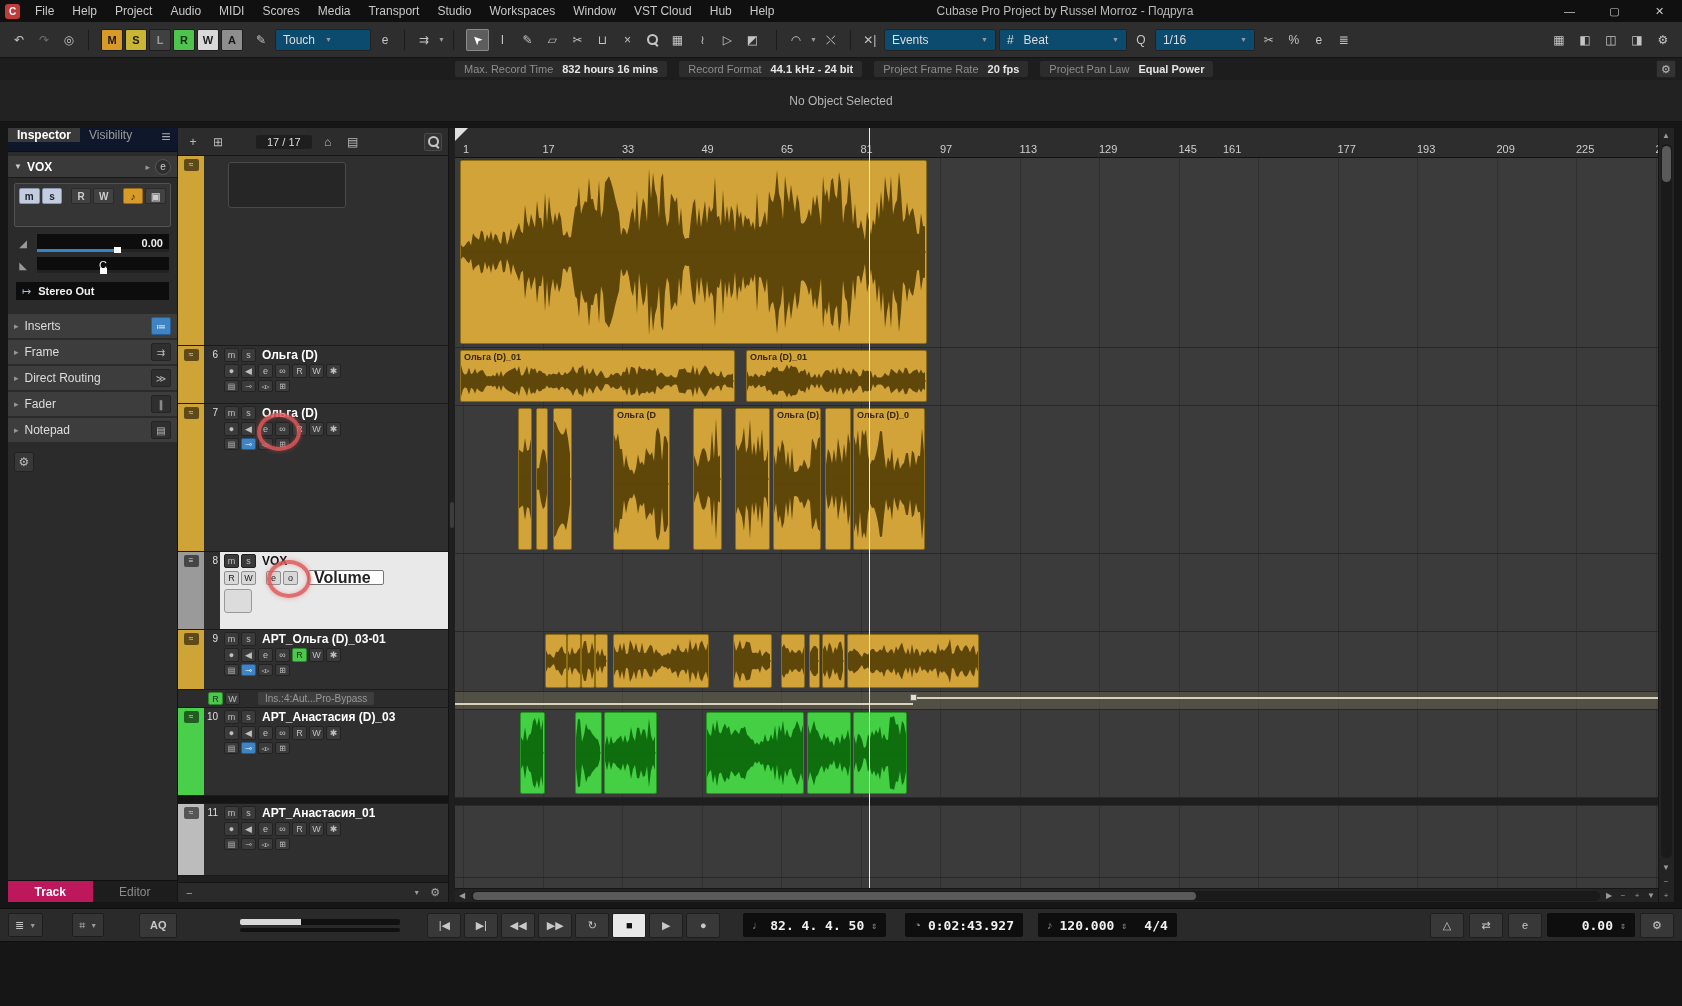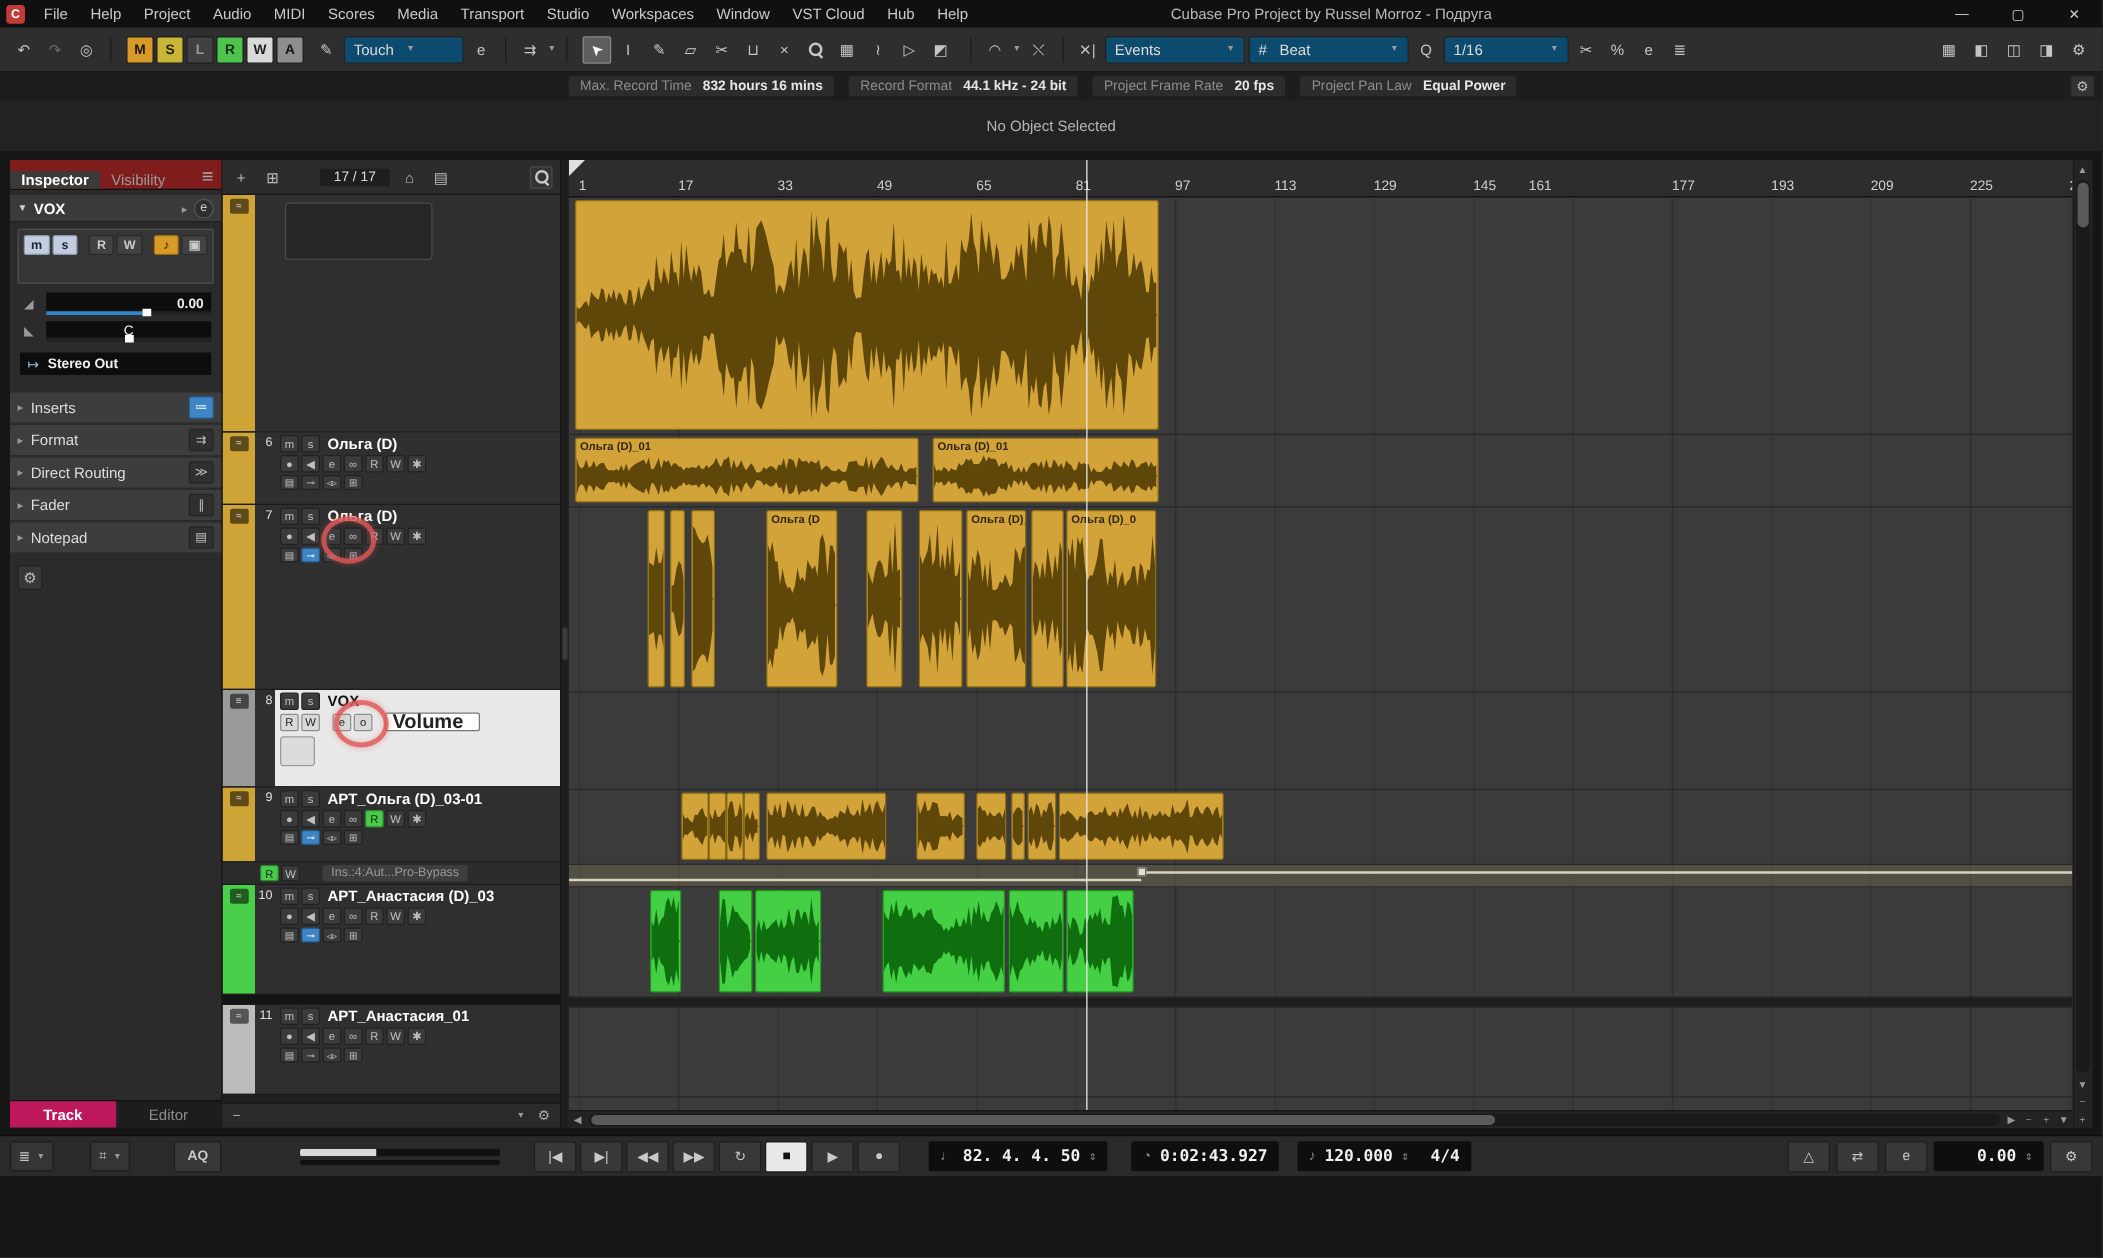--- a/index.html
+++ b/index.html
@@ -34,21 +34,21 @@
 .chip{display:flex;gap:9px;background:#2c2c2c;padding:2px 9px;border-radius:2px;font-size:11px;align-items:center}
 .chip-label{color:#8d8d8d}
 .chip-value{color:#e6e6e6;font-weight:bold}
 .gear-right{position:absolute;right:6px;width:20px;height:18px;display:flex;align-items:center;justify-content:center;background:#333;border:1px solid #222;border-radius:2px;color:#bbb;font-size:11px}
 
 .infoline{position:absolute;left:0;top:80px;right:0;height:42px;background:#222;border-bottom:1px solid #141414;display:flex;align-items:center;justify-content:center;font-size:12px;color:#b5b5b5;z-index:20}
 
 .main{position:absolute;left:8px;top:128px;width:1666px;height:774px;background:#1b1b1b;display:flex}
 
 .inspector{width:170px;background:#2b2b2b;border-right:1px solid #141414;display:flex;flex-direction:column;flex:none}
-.insp-tabs{height:24px;display:flex;align-items:flex-end;background:#7f1d1d;border-bottom:1px solid #0f0f0f}
+.insp-tabs{height:24px;display:flex;align-items:flex-start;background:#0f172a;border-bottom:1px solid #0f0f0f}
 .insp-tab{padding:0 9px;display:flex;align-items:center;font-size:12px;color:#9b9b9b}
 .insp-tab.active{background:#3a3a3a;color:#fff;font-weight:bold}
 .insp-menu{margin-left:auto;width:22px;display:flex;align-items:center;justify-content:center;color:#aaa}
 .insp-track{height:22px;display:flex;align-items:center;background:#3a3a3a;border-bottom:1px solid #1a1a1a;padding:0 6px;gap:5px;margin-top:4px}
 .caret{font-size:8px;color:#ccc}
 .insp-trackname{font-size:12px;font-weight:bold;color:#fff}
 .dim8{font-size:9px;color:#999}
 .ebtn{width:16px;height:16px;background:#2e2e2e;border:1px solid #555;border-radius:8px;color:#ccc;font-size:10px;display:flex;align-items:center;justify-content:center}
 .insp-box{margin:5px 6px 2px 6px;border:1px solid #525252;background:#353535;height:44px;padding:4px;border-radius:2px}
 .insp-msrow{display:flex;gap:2px}
@@ -360,21 +360,21 @@
     </div>
     <div id="insp-sections">
         <div class="isec">
           <span class="isec-arrow">▸</span>
           <span class="isec-label">Inserts</span>
           <span class="flex"></span>
           <span class="isec-icon hl">≔</span>
         </div>
         <div class="isec">
           <span class="isec-arrow">▸</span>
-          <span class="isec-label">Format</span>
+          <span class="isec-label">Frame</span>
           <span class="flex"></span>
           <span class="isec-icon">⇉</span>
         </div>
         <div class="isec">
           <span class="isec-arrow">▸</span>
           <span class="isec-label">Direct Routing</span>
           <span class="flex"></span>
           <span class="isec-icon">≫</span>
         </div>
         <div class="isec">

